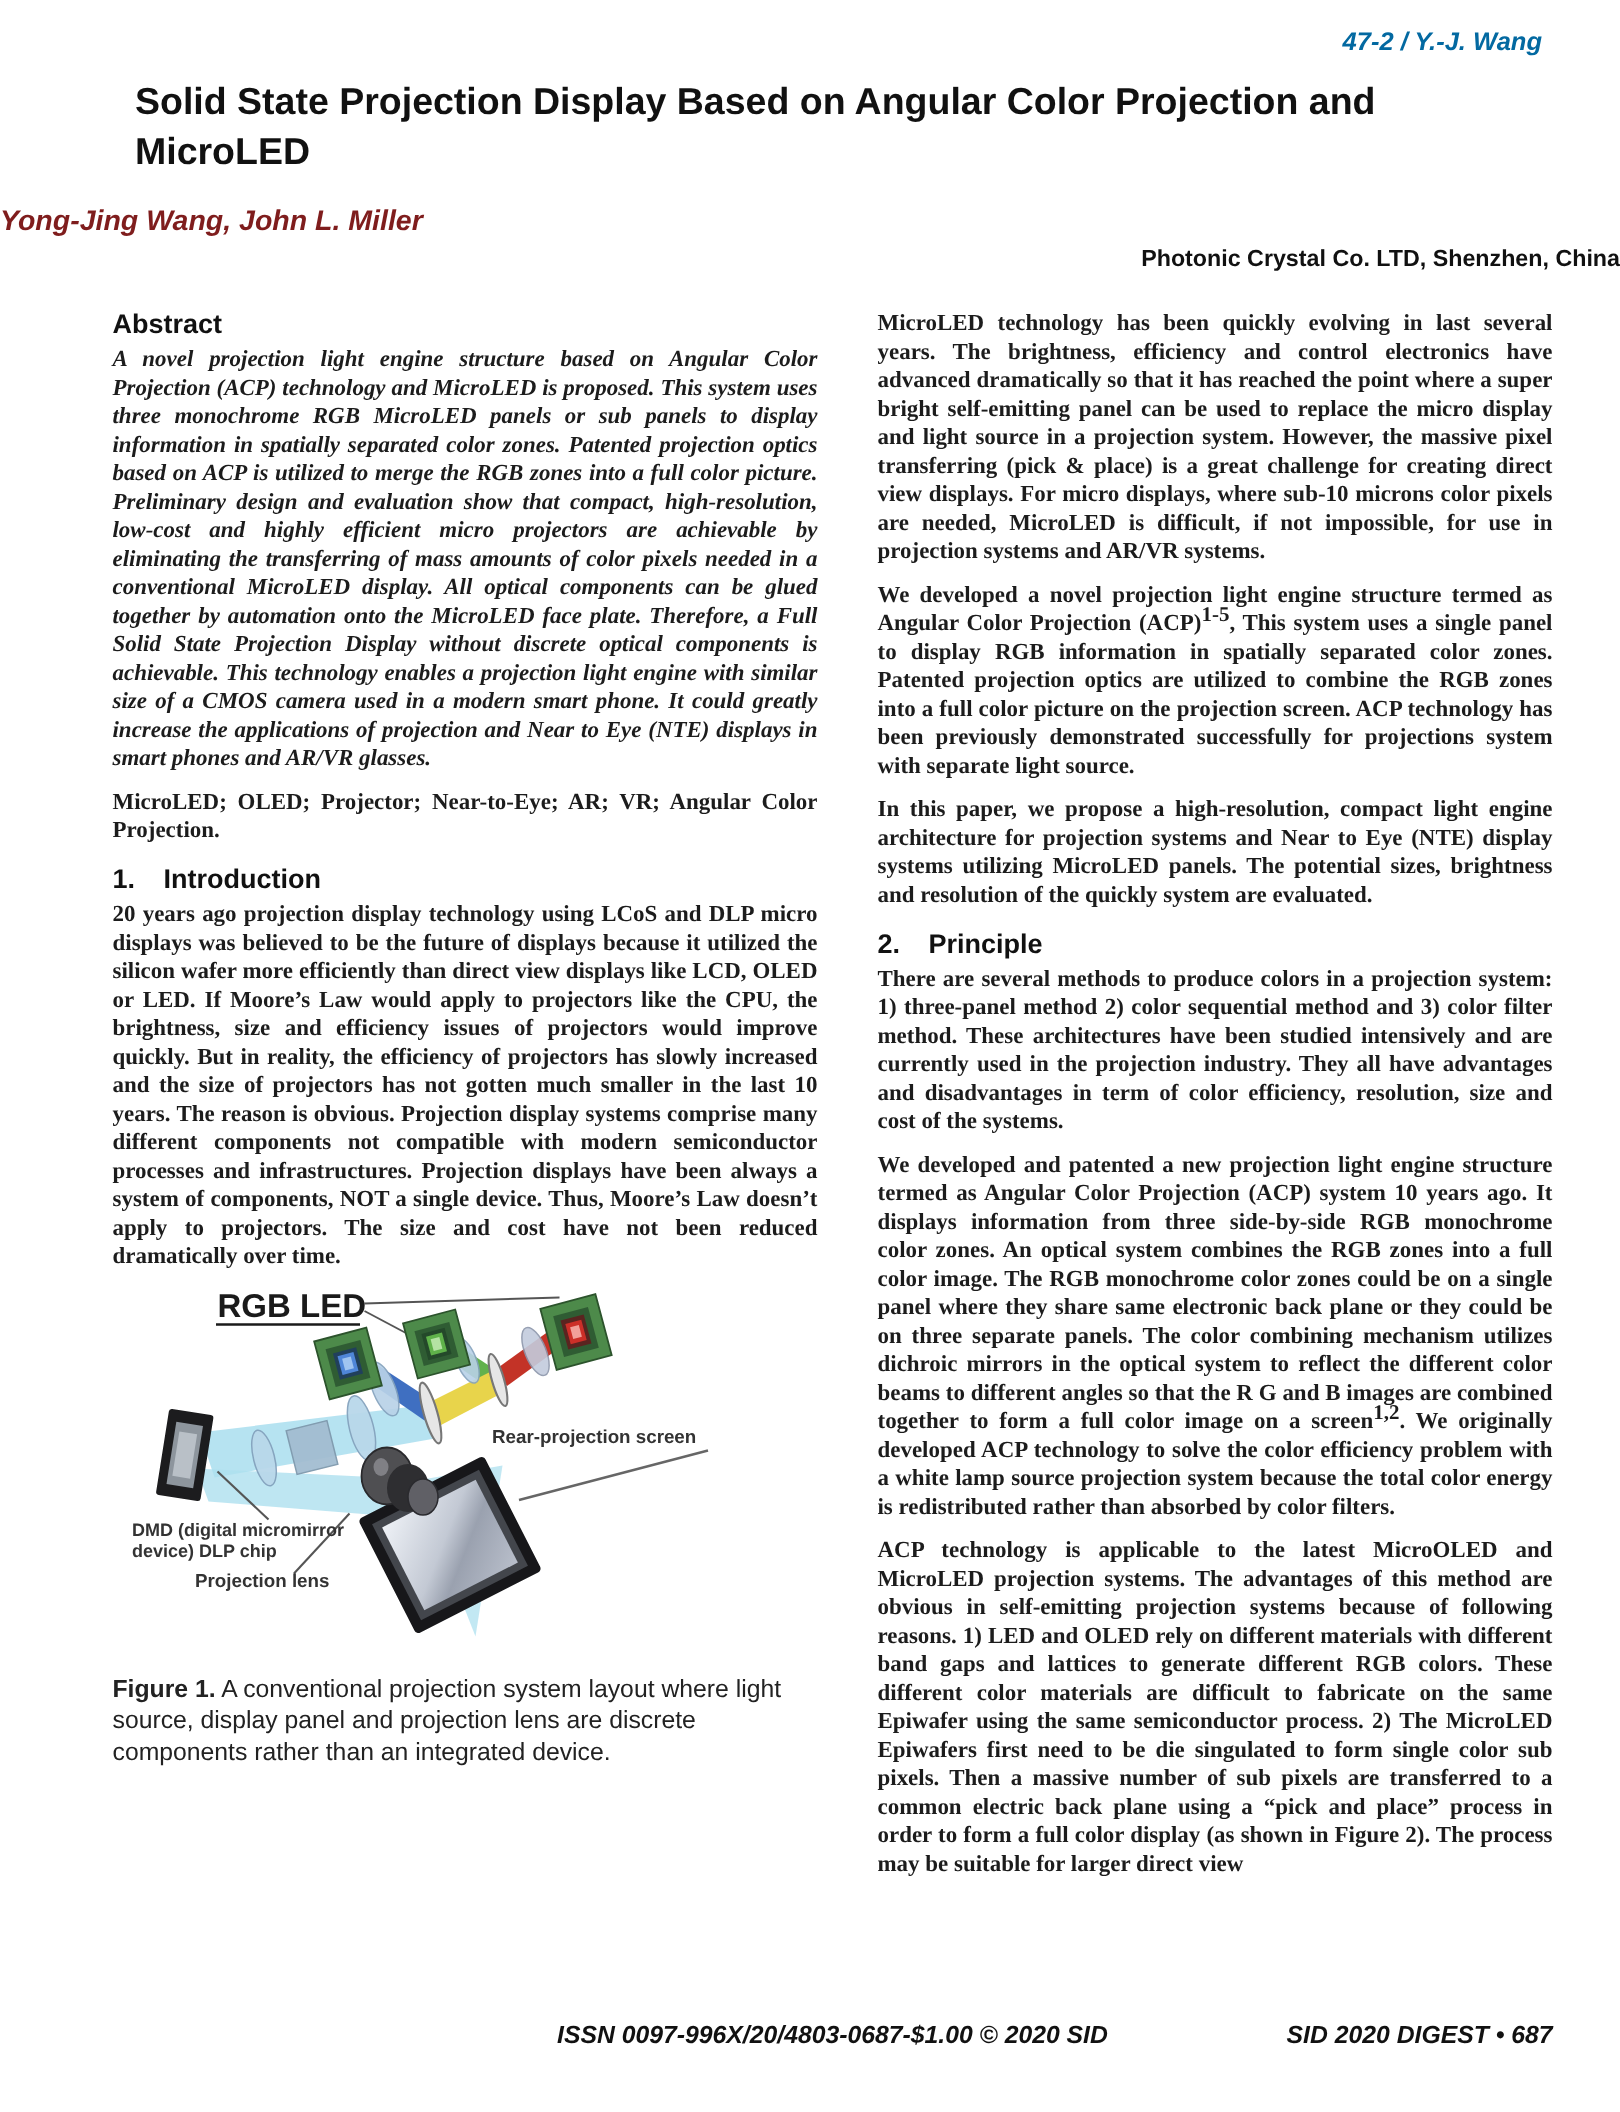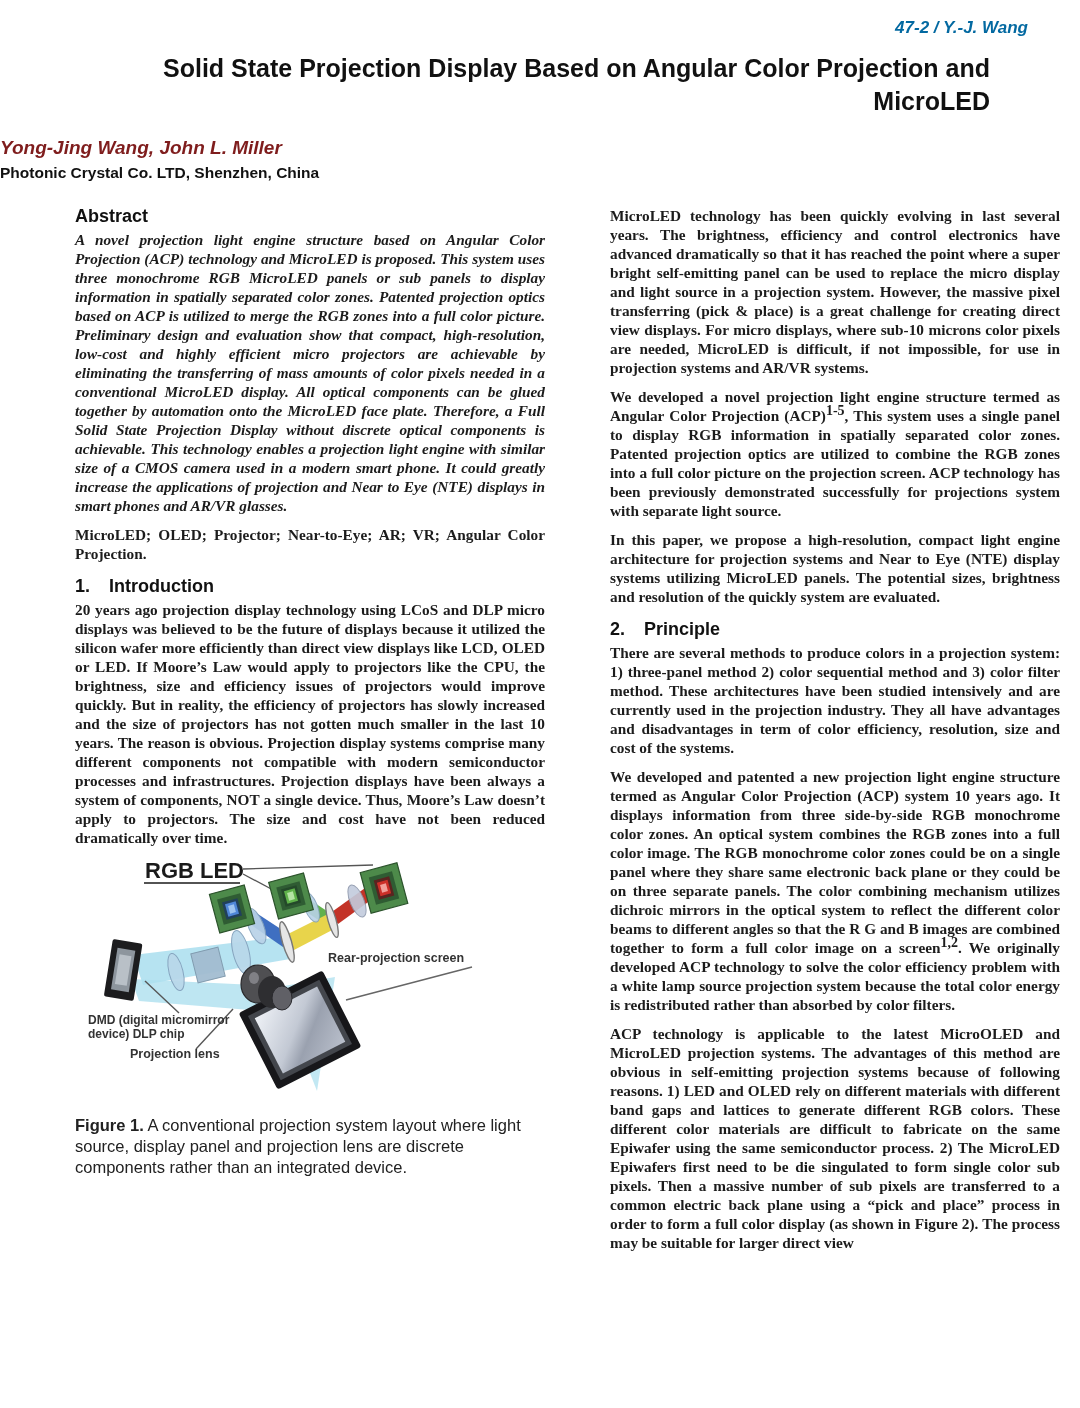--- a/index.html
+++ b/index.html
@@ -6,35 +6,35 @@
   .page {
     position:relative; width:1080px; height:1408px; background:#ffffff;
     font-family:"Liberation Serif", serif; color:#1c1c1c; overflow:hidden;
   }
   .running-head {
     position:absolute; top:18px; right:52px;
     font-family:"Liberation Sans", sans-serif; font-weight:bold; font-style:italic;
     font-size:17px; color:#0369a1;
   }
   .title {
-    margin:52px 90px 0 90px; text-align:right;
+    margin:52px 90px 0 90px; text-align:left;
     font-family:"Liberation Sans", sans-serif; font-weight:bold;
     font-size:25px; line-height:1.3; color:#111;
   }
   .authors {
     margin-top:20px; 
     font-family:"Liberation Sans", sans-serif; font-weight:bold; font-style:italic;
     font-size:19px; color:#7f1d1d;
   }
   .affiliation {
-    margin-top:5px; text-align:left;
+    margin-top:5px; text-align:right;
     font-family:"Liberation Sans", sans-serif; font-weight:bold;
     font-size:15.5px; color:#111;
   }
-  .columns { display:flex; margin:24px 20px 0 75px; gap:40px;justify-content:space-between; }
+  .columns { display:flex; margin:24px 20px 0 75px; gap:40px; }
   .col-left  { width:470px; }
   .col-right { width:450px; }
   h2.sec {
     font-family:"Liberation Sans", sans-serif; font-weight:bold;
     font-size:18px; margin:0 0 3px 0; color:#111;
   }
   h2.sec.numbered { display:flex; }
   h2.sec.numbered .num { width:34px; flex:none; }
   h2.sec.spaced { margin-top:13px; }
   p.body {
@@ -193,14 +193,18 @@
       </h2>
 
       <p class="body">There are several methods to produce colors in a projection system: 1) three-panel method 2) color sequential method and 3) color filter method.  These architectures have been studied intensively and are currently used in the projection industry. They all have advantages and disadvantages in term of color efficiency, resolution, size and cost of the systems.</p>
 
       <p class="body"><span>We developed and patented a new projection light engine structure termed as Angular Color Projection (ACP) system 10 years ago.  It displays information from three side-by-side RGB monochrome color zones.  An optical system combines the RGB zones into a full color image.  The RGB monochrome color zones could be on a single panel where they share same electronic back plane or they could be on three separate panels.  The color combining mechanism utilizes dichroic mirrors in the optical system to reflect the different color beams to different angles so that the R G and B images are combined together to form a full color image on a screen</span><sup>1,2</sup><span>.  We originally developed ACP technology to solve the color efficiency problem with a white lamp source projection system because the total color energy is redistributed rather than absorbed by color filters.</span></p>
 
       <p class="body tight">ACP technology is applicable to the latest MicroOLED and MicroLED projection systems.  The advantages of this method are obvious in self-emitting projection systems because of following reasons.  1) LED and OLED rely on different materials with different band gaps and lattices to generate different RGB colors.  These different color materials are difficult to fabricate on the same Epiwafer using the same semiconductor process.  2) The MicroLED Epiwafers first need to be die singulated to form single color sub pixels. Then a massive number of sub pixels are transferred to a common electric back plane using a “pick and place” process in order to form a full color display (as shown in Figure 2).  The process may be suitable for larger direct view</p>
     </div>
   </div>
 
+  <div class="footer">
+    <span class="issn">ISSN 0097-996X/20/4803-0687-$1.00 © 2020 SID</span>
+    <span class="digest">SID 2020 DIGEST • 687</span>
+  </div>
 
 </div>
 
 </body></html>

